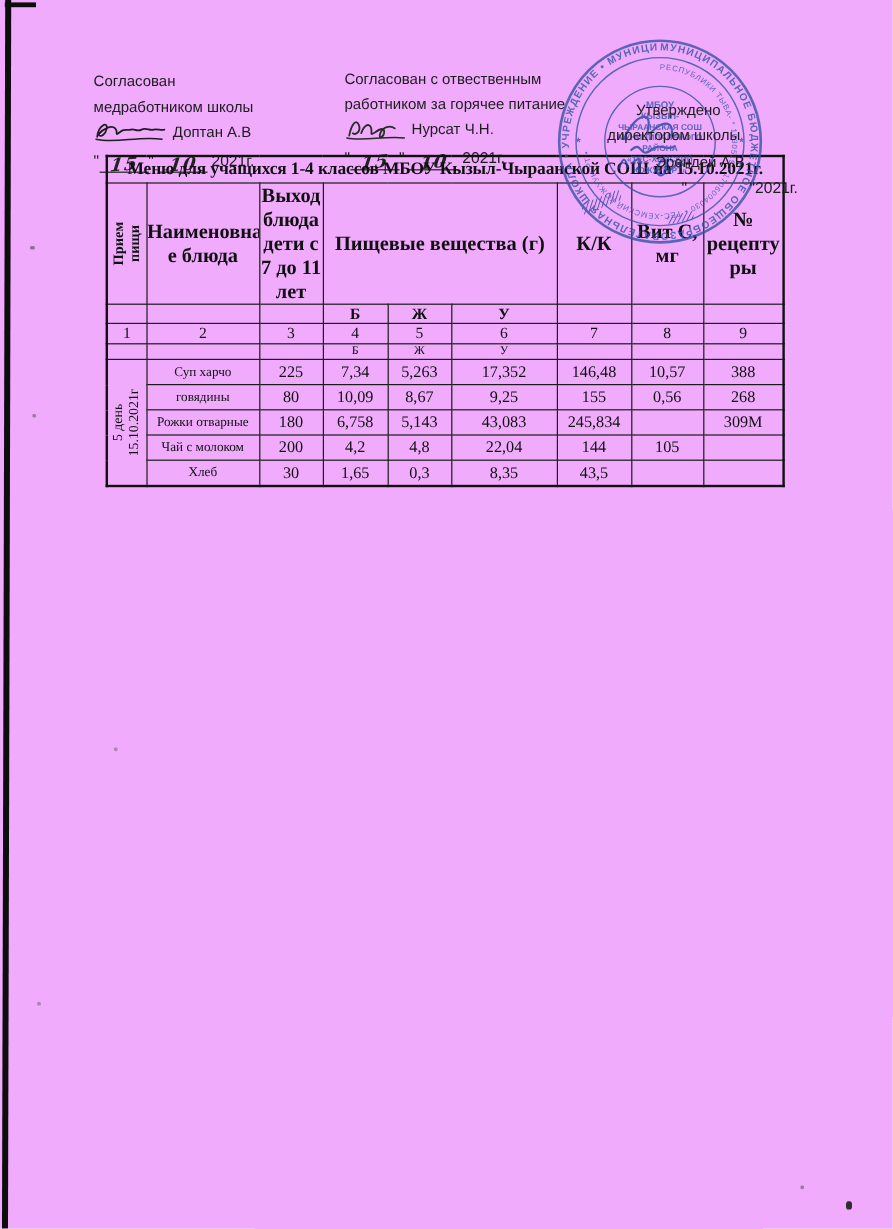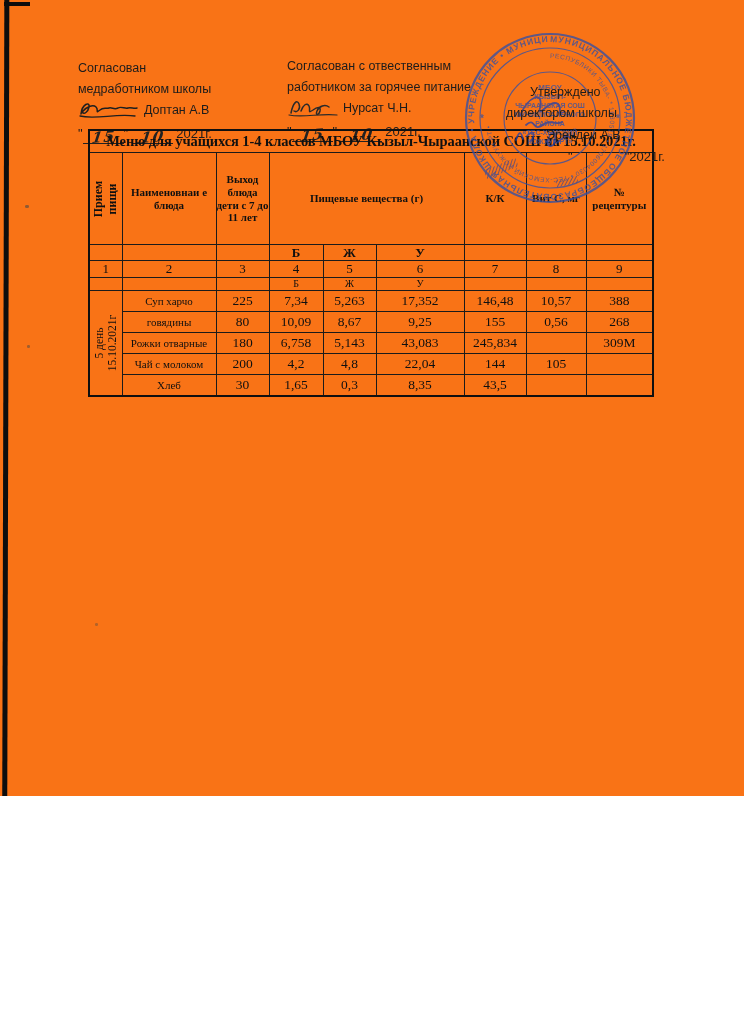--- a/index.html
+++ b/index.html
@@ -1,18 +1,18 @@
 <!DOCTYPE html>
 <html><head>
 <meta charset="utf-8">
 <style>
   html,body{margin:0;padding:0;}
   .page{
-    position:relative; width:744px; height:796px;
-    background:#f97316; overflow:hidden;
+    position:relative; width:744px; height:1024px;
+    background:#f0abfc; overflow:hidden;
     font-family:"Liberation Sans", sans-serif; color:#1c1c1c;
   }
   
   .edge-bar{position:absolute; left:3px; top:0; width:5px; height:1024px; background:#0d0d0d; transform:rotate(0.15deg);}
   .edge-hook{position:absolute; left:4px; top:2px; width:26px; height:4px; background:#0d0d0d;}
   .speck{position:absolute; background:#4a4a46; border-radius:40%;}
 
   
   .approval{position:absolute; font-size:12.5px; line-height:21px; white-space:nowrap;}
   .sigrow{height:20px; display:flex; align-items:flex-end; gap:4px; margin-top:1px;}
@@ -31,21 +31,21 @@
 
   
   .menu-table{
     position:absolute; left:88px; top:129px; z-index:1;
     border-collapse:collapse; table-layout:fixed; width:566px;
     font-family:"Liberation Serif", serif; color:#101010;
   }
   .menu-table td{border:1.6px solid #1b1b1b; text-align:center; vertical-align:middle; padding:0; overflow:hidden;}
   .menu-table{border:2.5px solid #101010;}
   .title-cell{font-weight:bold; font-size:14.5px; letter-spacing:-0.1px; height:21px;}
-  .hdr{font-weight:bold; font-size:11px; line-height:1.18; padding:1px;margin-left:11px;}
+  .hdr{font-weight:bold; font-size:17px; line-height:1.18; padding:1px;margin-left:11px;}
   .brk{overflow-wrap:anywhere;}
   .bju-big{font-weight:bold; font-size:13px; height:15px; line-height:15px;}
   .numrow{font-size:13px; height:16px; line-height:16px;}
   .bju-small{font-size:10px; height:12px; line-height:12px;}
   .val{font-size:13.5px;}
   .name-cell{text-align:left; font-size:11px; padding:0 0 0 4px;}
   .vcell{position:relative;}
   .vwrap{position:absolute; left:50%; top:50%; transform:translate(-50%,-50%) rotate(-90deg);
          text-align:center; line-height:1.15;}
   .vhead{width:54px; font-weight:bold; font-size:12px;}

